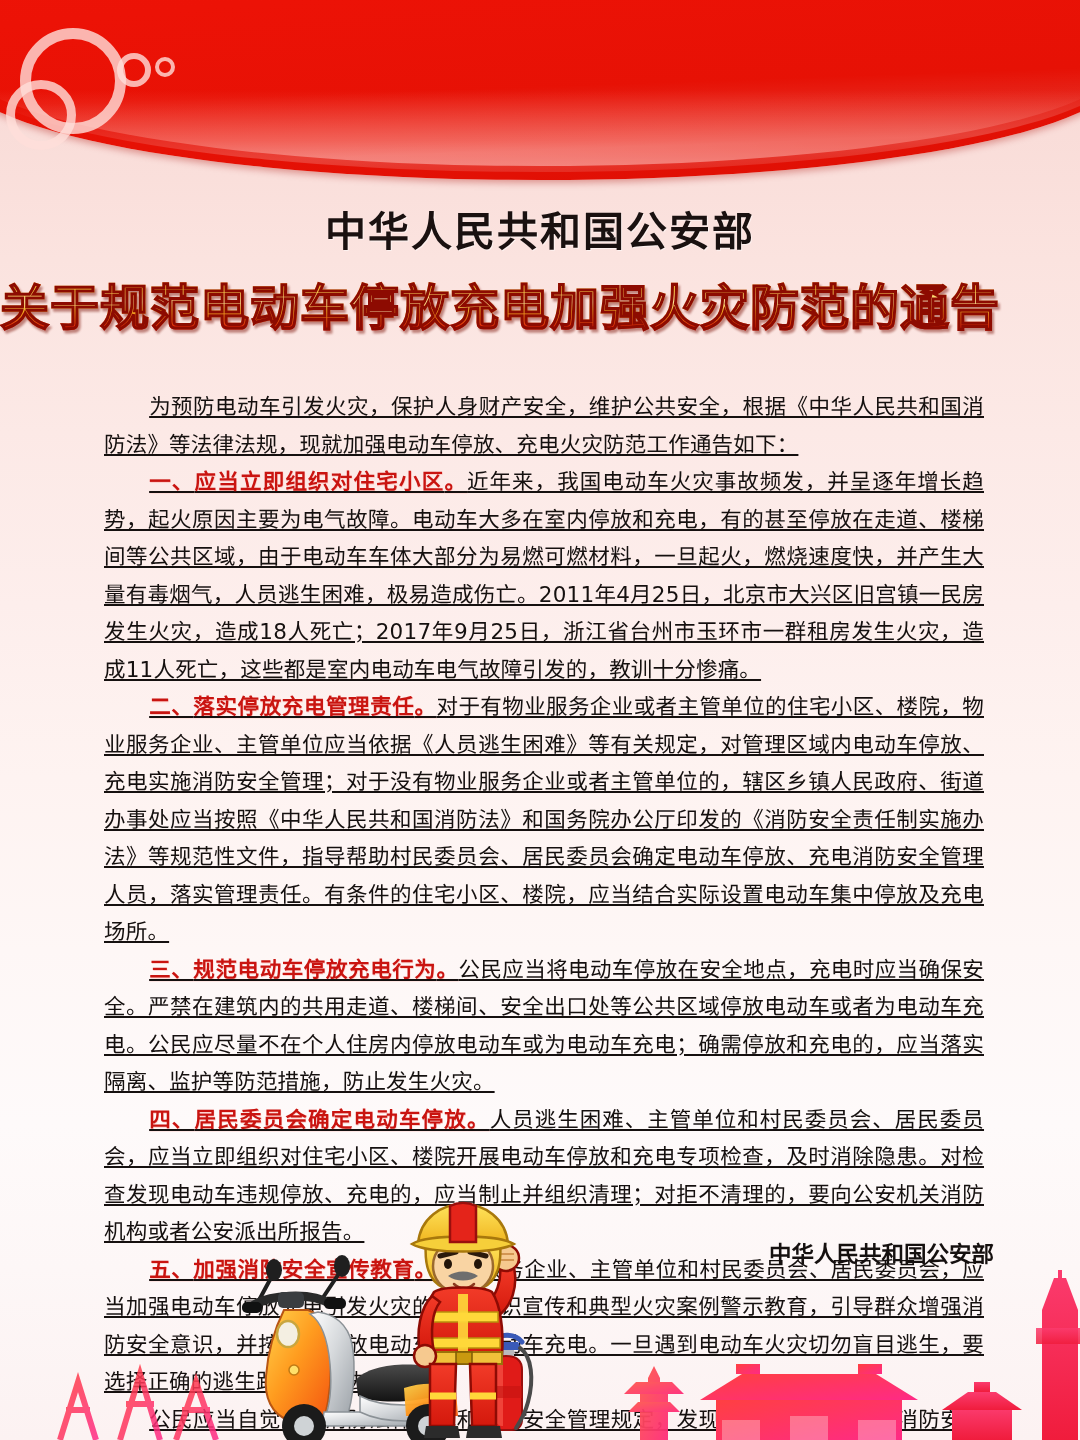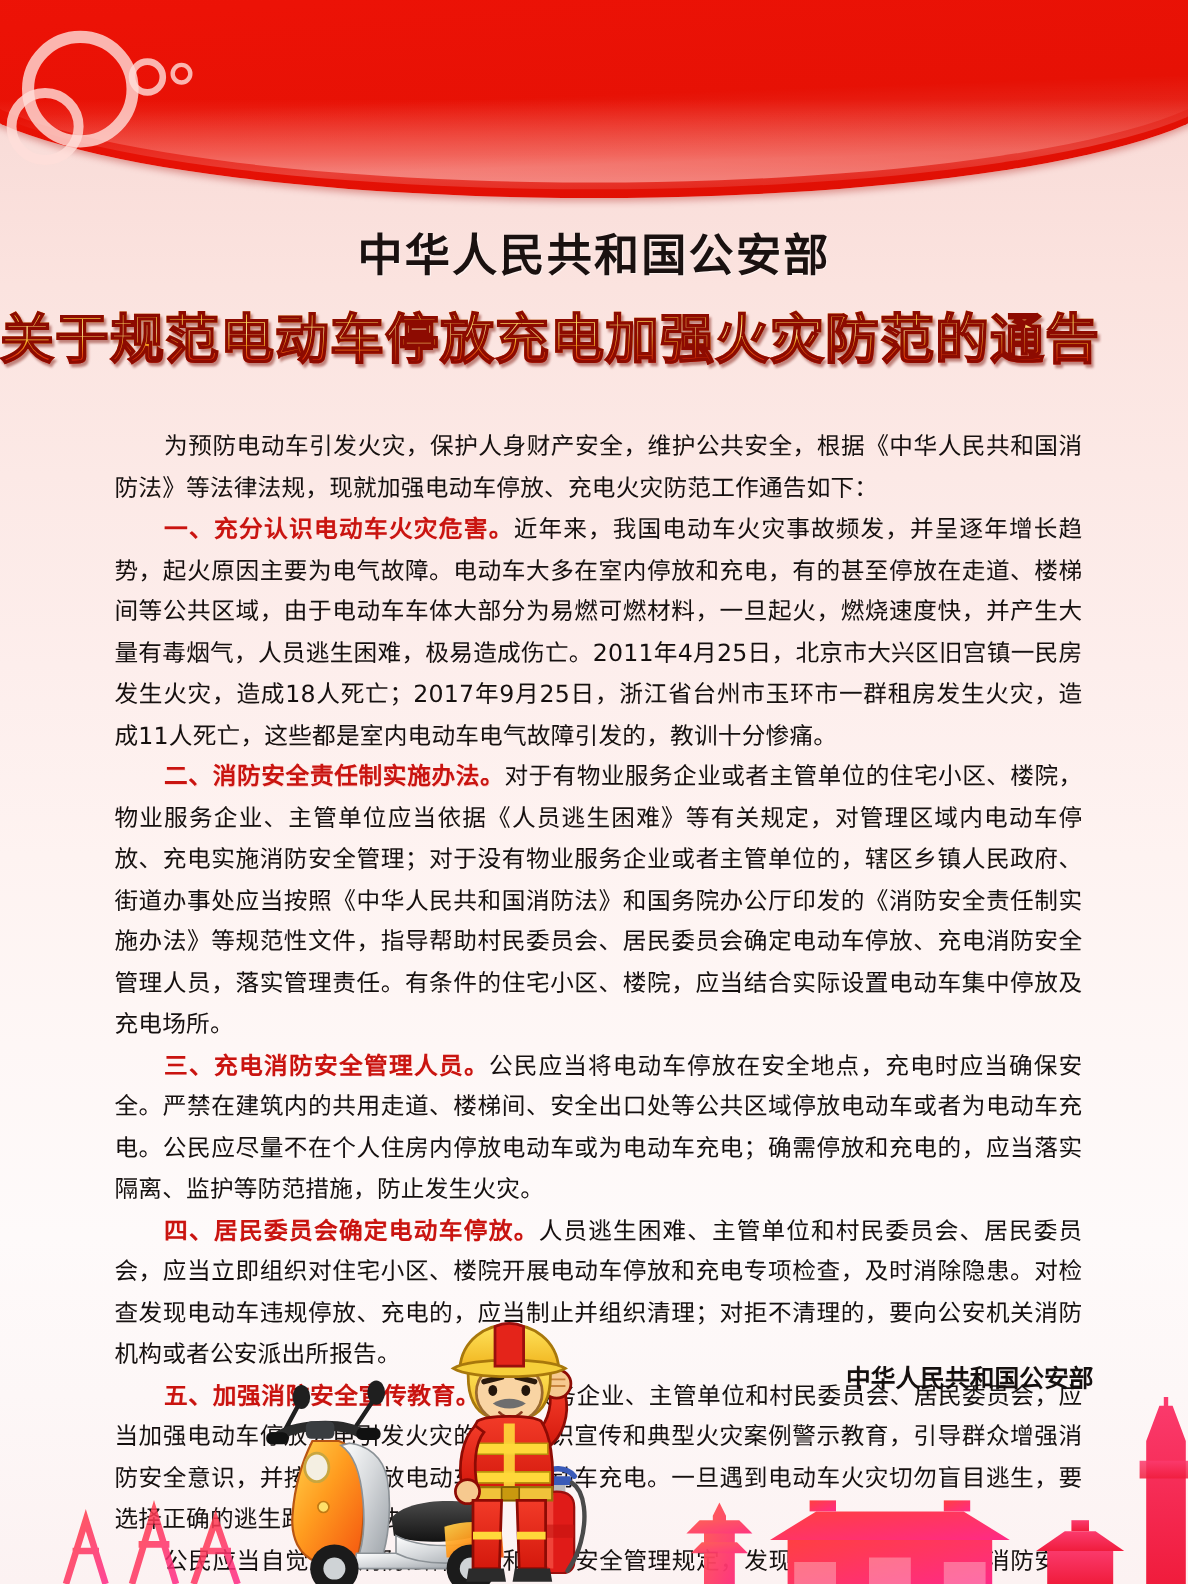--- a/index.html
+++ b/index.html
@@ -114,21 +114,21 @@
   }
   p.para {
     margin: 0;
     font-size: 21.5px;
     line-height: 37.5px;
     color: #15100f;
     text-align: justify;
     text-justify: inter-ideograph;
     letter-spacing: 0.2px;
   }
-  p.indent { text-indent: 2.1em; }
+  p.indent { text-indent: 2.1em; text-decoration: underline; }
   .sec-head {
     color: #c91410;
     font-weight: 700;
     letter-spacing: 0.4px;
     text-shadow: 0.5px 0.5px 0 rgba(255,180,175,0.55);
   }
 
   
   .signature {
     position: absolute;
@@ -160,25 +160,25 @@
   <div class="ring ring-sm"></div>
   <div class="ring ring-xs"></div>
 
   <div class="title-org">中华人民共和国公安部</div>
   <div class="title-main">关于规范电动车停放充电加强火灾防范的通告</div>
 
   <div class="body-wrap">
 
     <p class="para indent">为预防电动车引发火灾，保护人身财产安全，维护公共安全，根据《中华人民共和国消防法》等法律法规，现就加强电动车停放、充电火灾防范工作通告如下：</p>
 
-    <p class="para indent"><span class="sec-head">一、</span><span class="sec-head">充分认识电动车火灾危害</span><span class="sec-head">。</span><span>近年来，我国电动车火灾事故频发，并呈逐年增长趋势，起火原因主要为电气故障。电动车大多在室内停放和充电，有的甚至停放在走道、楼梯间等公共区域，由于电动车车体大部分为易燃可燃材料，一旦起火，燃烧速度快，并产生大量有毒烟气，人员逃生困难，极易造成伤亡。2011年4月25日，北京市大兴区旧宫镇一民房发生火灾，造成18人死亡；2017年9月25日，浙江省台州市玉环市一群租房发生火灾，造成11人死亡，这些都是室内电动车电气故障引发的，教训十分惨痛。</span></p>
-
-    <p class="para indent"><span class="sec-head">二、</span><span class="sec-head">消防安全责任制实施办法</span><span class="sec-head">。</span><span>对于有物业服务企业或者主管单位的住宅小区、楼院，物业服务企业、主管单位应当依据《人员逃生困难》等有关规定，对管理区域内电动车停放、充电实施消防安全管理；对于没有物业服务企业或者主管单位的，辖区乡镇人民政府、街道办事处应当按照《中华人民共和国消防法》和国务院办公厅印发的《消防安全责任制实施办法》等规范性文件，指导帮助村民委员会、居民委员会确定电动车停放、充电消防安全管理人员，落实管理责任。有条件的住宅小区、楼院，应当结合实际设置电动车集中停放及充电场所。</span></p>
-
-    <p class="para indent"><span class="sec-head">三、</span><span class="sec-head">充电消防安全管理人员</span><span class="sec-head">。</span><span>公民应当将电动车停放在安全地点，充电时应当确保安全。严禁在建筑内的共用走道、楼梯间、安全出口处等公共区域停放电动车或者为电动车充电。公民应尽量不在个人住房内停放电动车或为电动车充电；确需停放和充电的，应当落实隔离、监护等防范措施，防止发生火灾。</span></p>
+    <p class="para indent"><span class="sec-head">一、</span><span class="sec-head">应当立即组织对住宅小区</span><span class="sec-head">。</span><span>近年来，我国电动车火灾事故频发，并呈逐年增长趋势，起火原因主要为电气故障。电动车大多在室内停放和充电，有的甚至停放在走道、楼梯间等公共区域，由于电动车车体大部分为易燃可燃材料，一旦起火，燃烧速度快，并产生大量有毒烟气，人员逃生困难，极易造成伤亡。2011年4月25日，北京市大兴区旧宫镇一民房发生火灾，造成18人死亡；2017年9月25日，浙江省台州市玉环市一群租房发生火灾，造成11人死亡，这些都是室内电动车电气故障引发的，教训十分惨痛。</span></p>
+
+    <p class="para indent"><span class="sec-head">二、</span><span class="sec-head">落实停放充电管理责任</span><span class="sec-head">。</span><span>对于有物业服务企业或者主管单位的住宅小区、楼院，物业服务企业、主管单位应当依据《人员逃生困难》等有关规定，对管理区域内电动车停放、充电实施消防安全管理；对于没有物业服务企业或者主管单位的，辖区乡镇人民政府、街道办事处应当按照《中华人民共和国消防法》和国务院办公厅印发的《消防安全责任制实施办法》等规范性文件，指导帮助村民委员会、居民委员会确定电动车停放、充电消防安全管理人员，落实管理责任。有条件的住宅小区、楼院，应当结合实际设置电动车集中停放及充电场所。</span></p>
+
+    <p class="para indent"><span class="sec-head">三、</span><span class="sec-head">规范电动车停放充电行为</span><span class="sec-head">。</span><span>公民应当将电动车停放在安全地点，充电时应当确保安全。严禁在建筑内的共用走道、楼梯间、安全出口处等公共区域停放电动车或者为电动车充电。公民应尽量不在个人住房内停放电动车或为电动车充电；确需停放和充电的，应当落实隔离、监护等防范措施，防止发生火灾。</span></p>
 
     <p class="para indent"><span class="sec-head">四、</span><span class="sec-head">居民委员会确定电动车停放</span><span class="sec-head">。</span><span>人员逃生困难、主管单位和村民委员会、居民委员会，应当立即组织对住宅小区、楼院开展电动车停放和充电专项检查，及时消除隐患。对检查发现电动车违规停放、充电的，应当制止并组织清理；对拒不清理的，要向公安机关消防机构或者公安派出所报告。</span></p>
 
     <p class="para indent"><span class="sec-head">五、</span><span class="sec-head">加强消防安全宣传教育</span><span class="sec-head">。</span><span>物业服务企业、主管单位和村民委员会、居民委员会，应当加强电动车停放充电引发火灾的防范常识宣传和典型火灾案例警示教育，引导群众增强消防安全意识，并按要求停放电动车和为电动车充电。一旦遇到电动车火灾切勿盲目逃生，要选择正确的逃生路线和方法。</span></p>
 
     <p class="para indent">公民应当自觉遵守消防法律法规和消防安全管理规定，发现电动车火灾隐患和消防安全违法行为时，要及时拨打“96119”举报电话或者通过有效途径，向公安机关举报。</p>
 
   </div>
 
   <div class="signature">

